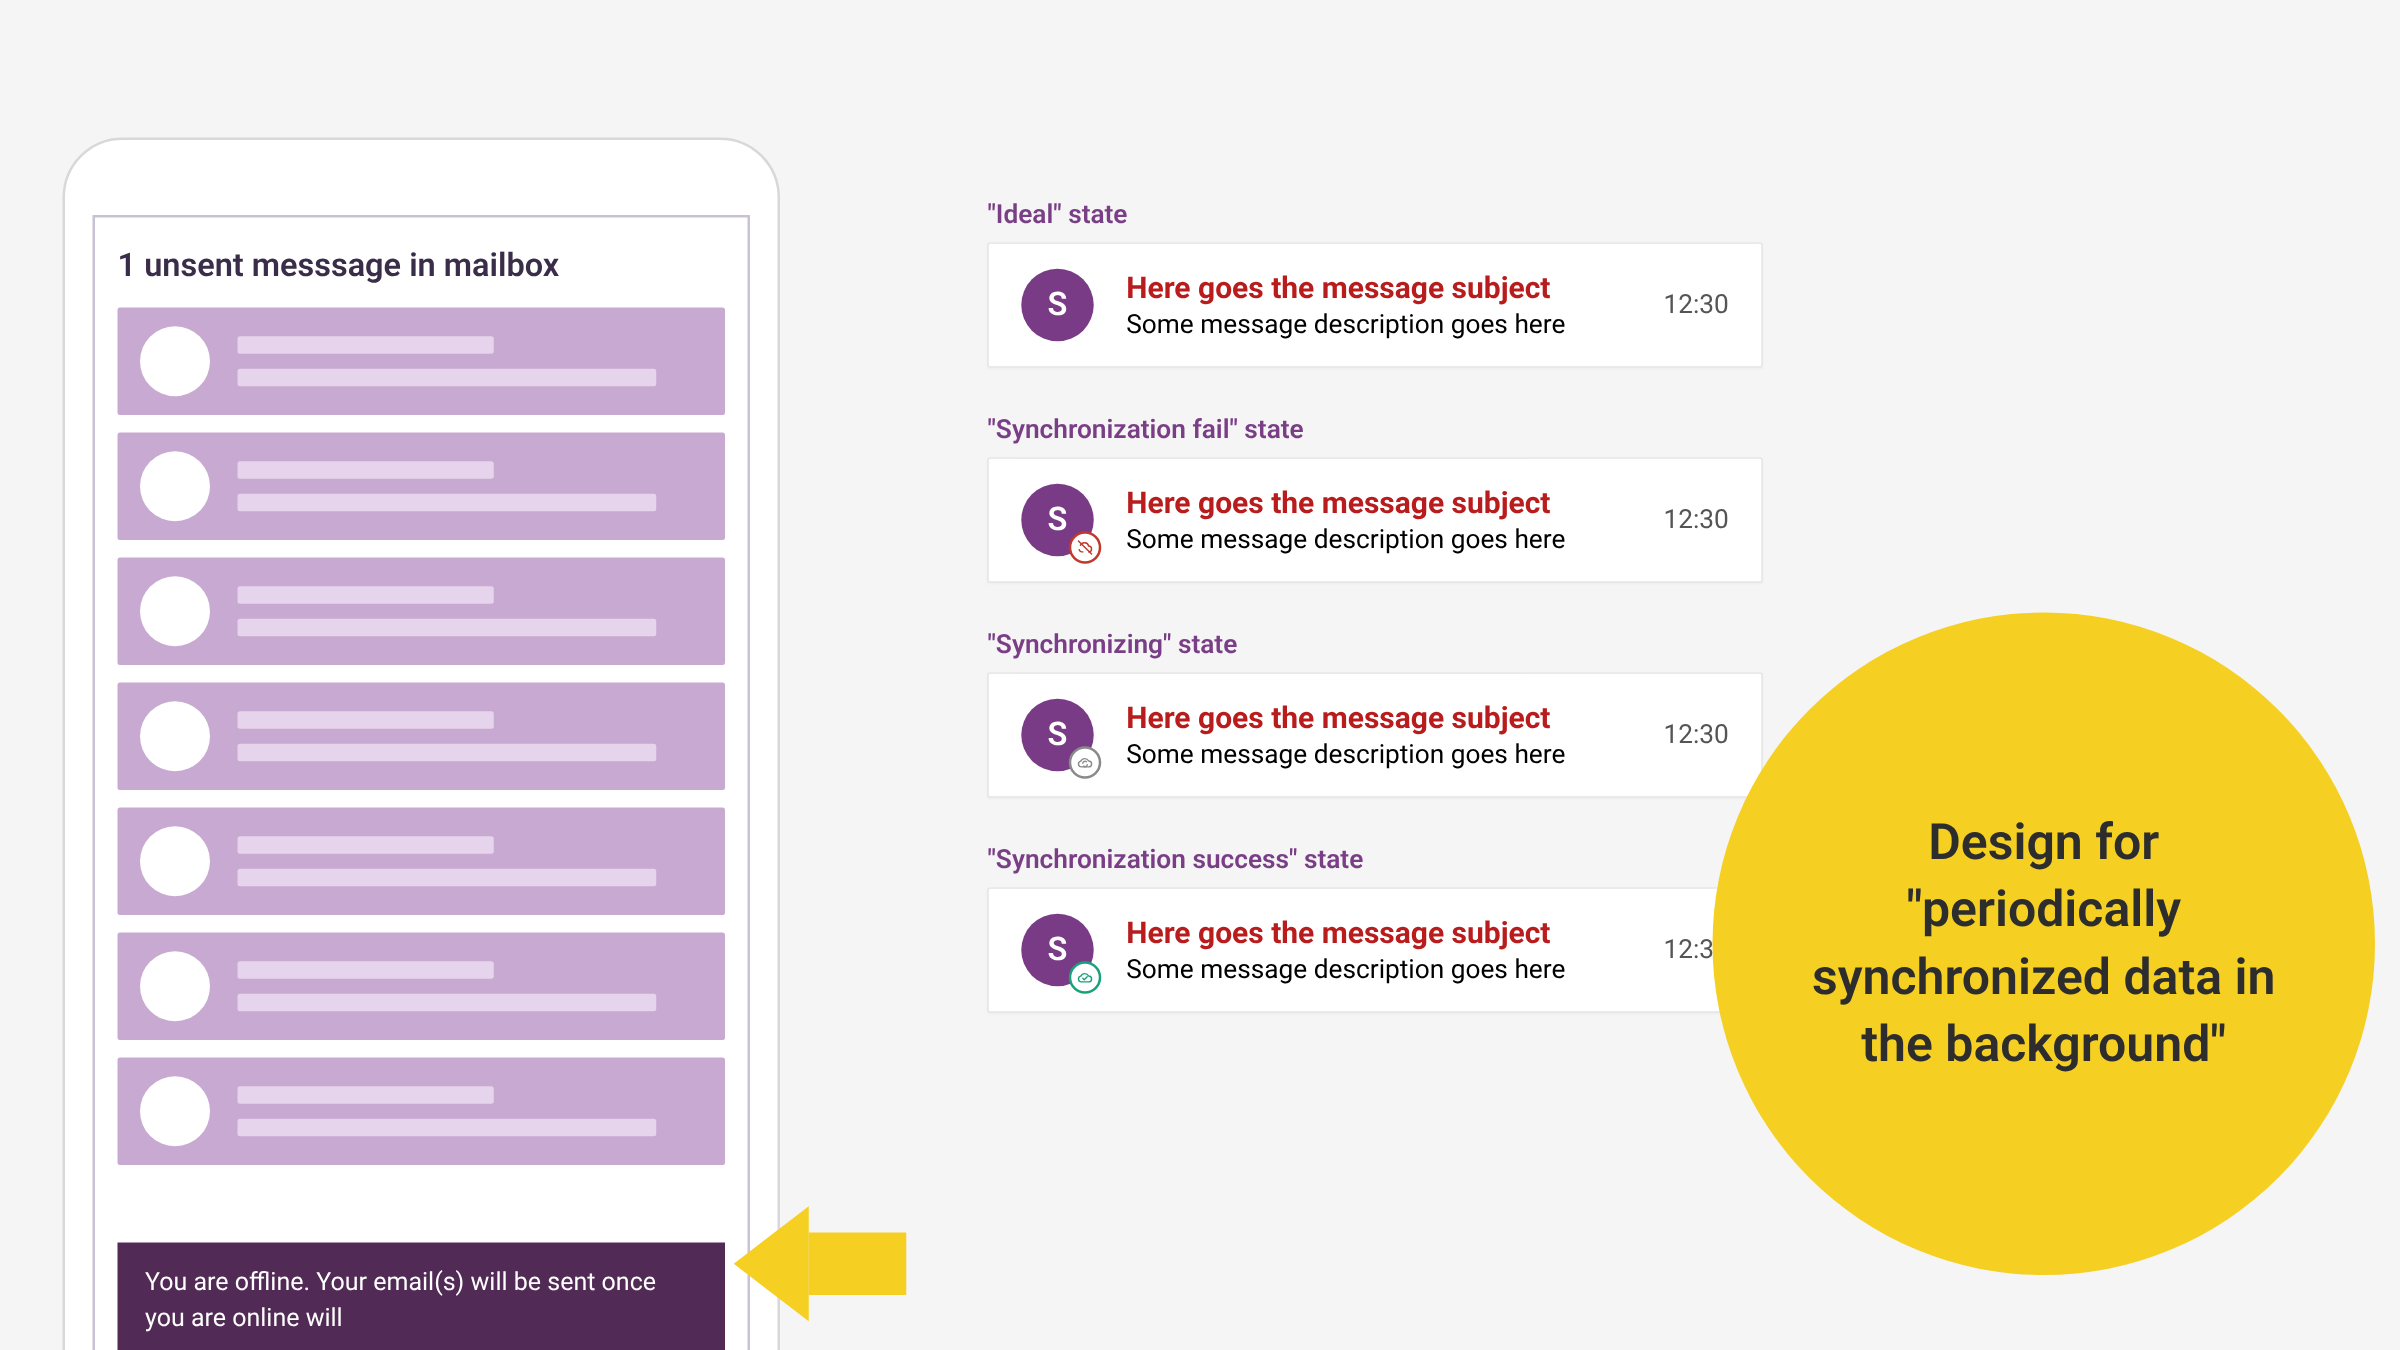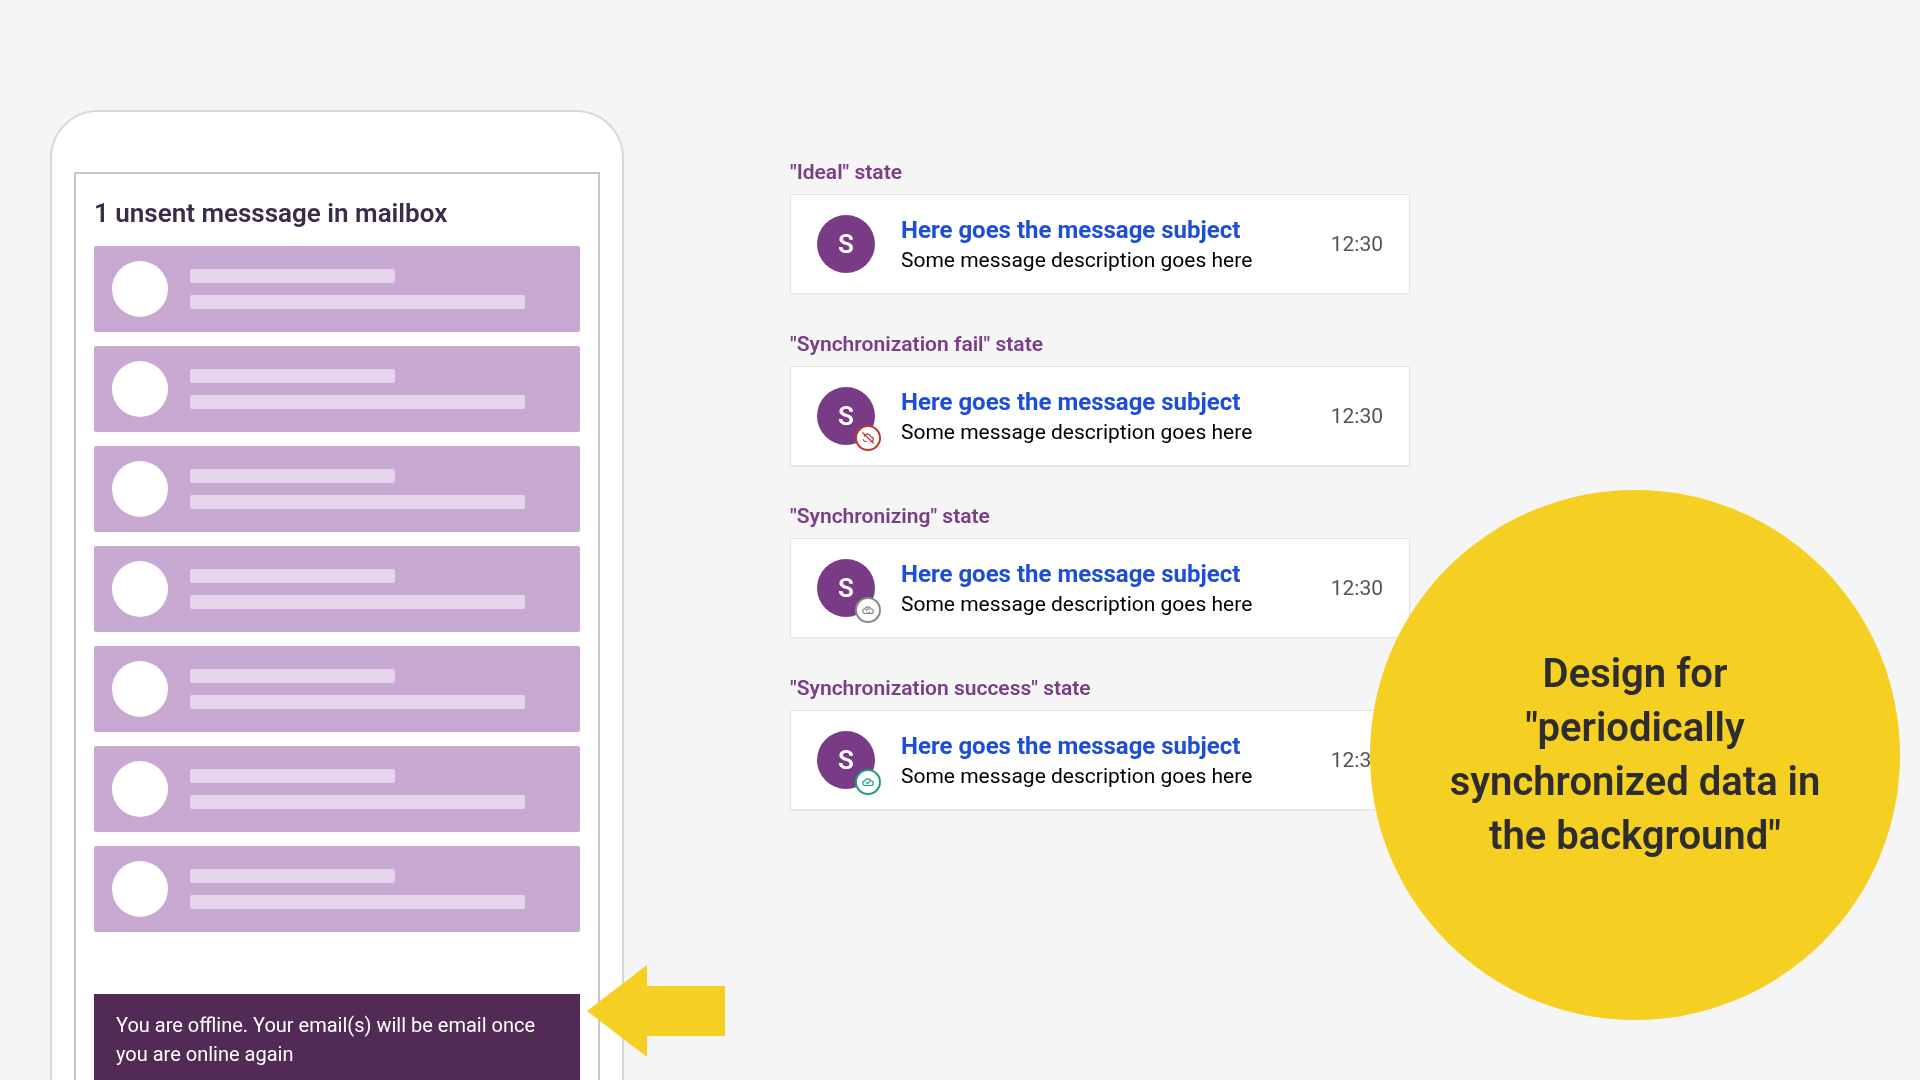--- a/index.html
+++ b/index.html
@@ -111,21 +111,21 @@
   }
   .badge svg { width: 14px; height: 14px; }
   .badge-fail    { border-color: #c0392b; }
   .badge-fail svg { stroke: #c0392b; }
   .badge-sync    { border-color: #8a8a8a; }
   .badge-sync svg { stroke: #8a8a8a; }
   .badge-success { border-color: #1aa179; }
   .badge-success svg { stroke: #1aa179; }
 
   .msg-body { flex: 1; min-width: 0; }
-  .msg-subject { font-size: 24px; font-weight: 700; color: #1d4ed8; margin-bottom: 4px; }
+  .msg-subject { font-size: 24px; font-weight: 700; color: #b91c1c; margin-bottom: 4px; }
   .msg-desc    { font-size: 21px; color: #000000; }
   .msg-time    { font-size: 21px; color: #555; flex: none; margin-left: 8px; }
 
   
   .callout {
     position: absolute;
     left: 1370px;
     top: 490px;
     width: 530px; height: 530px;
     background: #f5cf21;
@@ -210,21 +210,21 @@
         </div>
       <div class="skel-row">
           <div class="skel-avatar"></div>
           <div class="skel-lines">
             <div class="skel-line-a"></div>
             <div class="skel-line-b"></div>
           </div>
         </div>
     </div>
     <div class="toast">
-      <span>You are offline. Your email(s) will be email once you are online again</span>
+      <span>You are offline. Your email(s) will be sent once you are online will</span>
     </div>
   </div>
 </div>
 
 <div class="arrow">
   <div class="arrow-head"></div>
     <div class="arrow-shaft"></div>
 </div>
 
 <div class="states">

